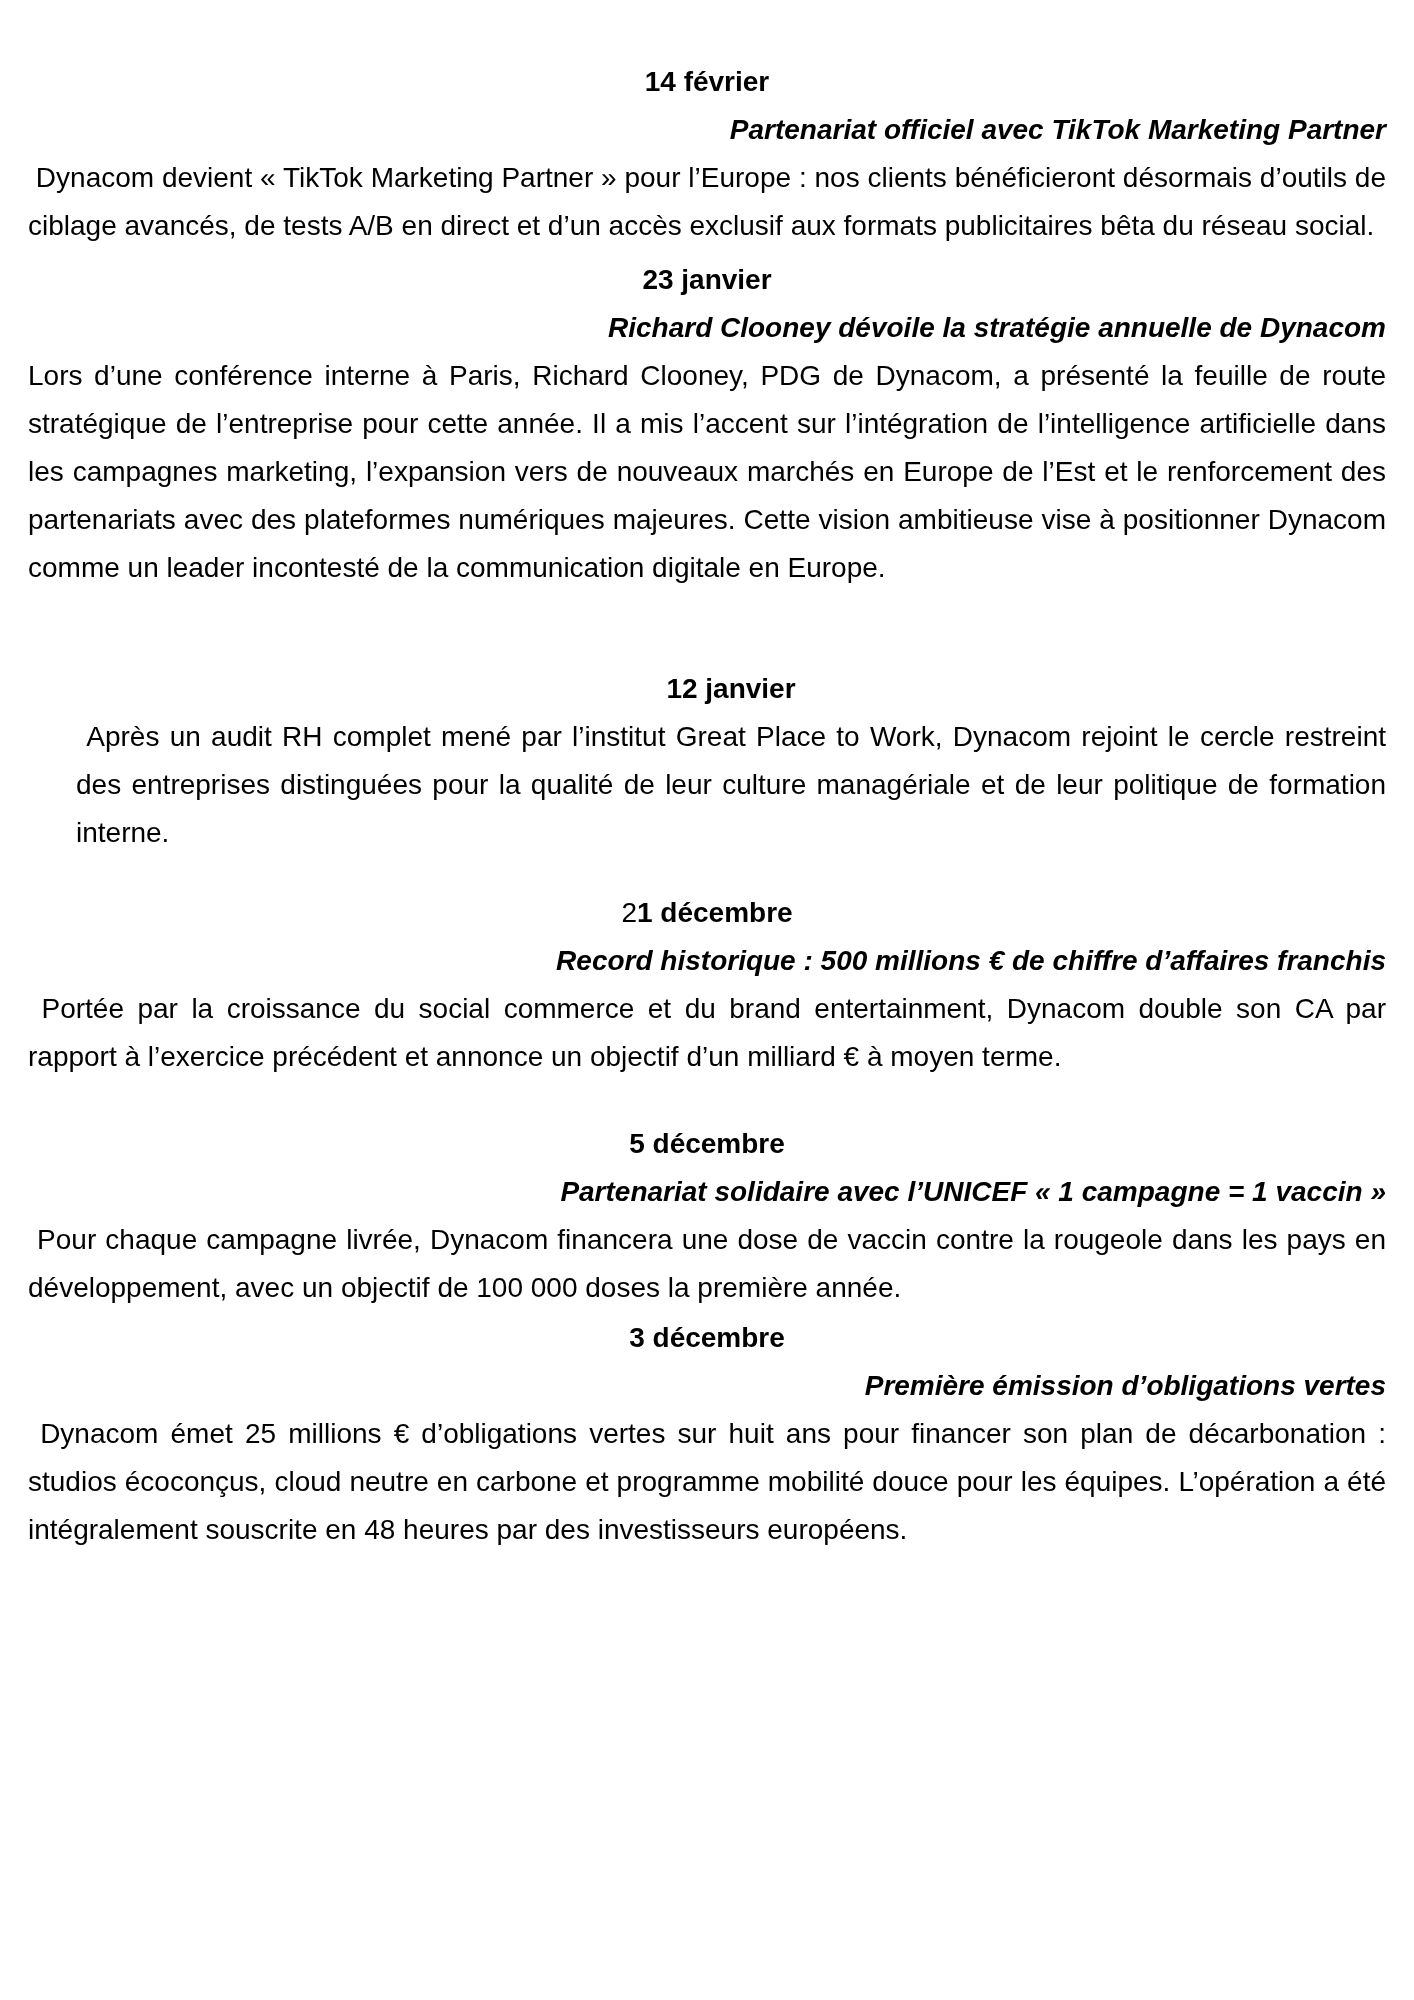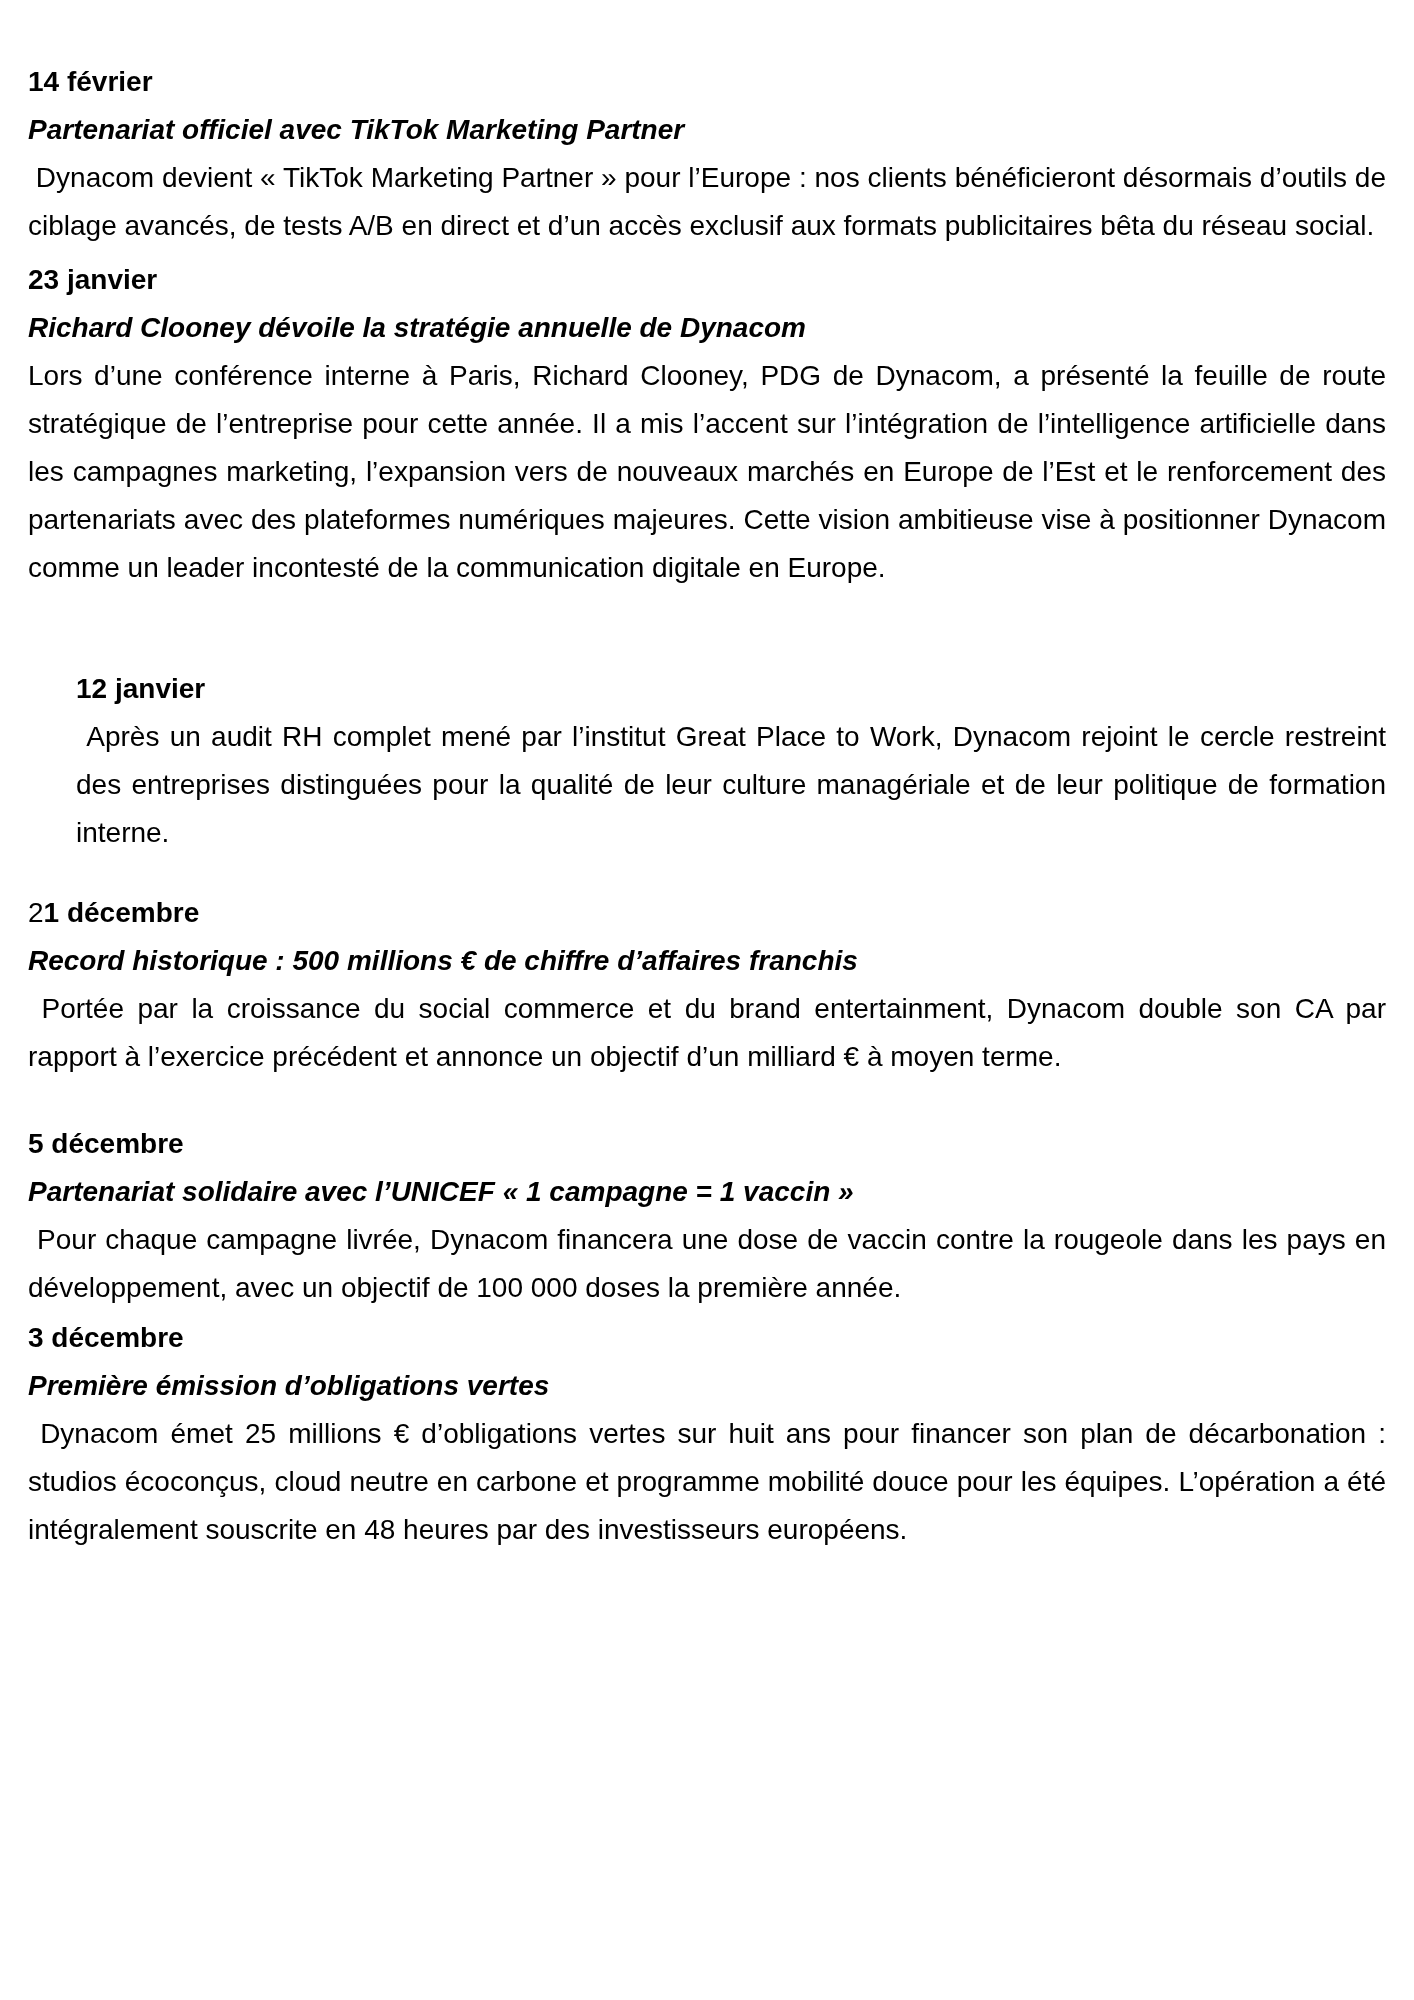--- a/index.html
+++ b/index.html
@@ -26,31 +26,31 @@
   .entry-3 { margin-top: 32px; }
   .entry-4 { margin-top: 39px; }
   .entry-5 { margin-top: 2px; }
 
   .date {
     margin: 0;
     font-size: 28px;
     line-height: 48px;
     font-weight: 700;
     font-style: normal;
-    text-align: left;
+    text-align: center;
   }
   .date .date-plain { font-weight: 400; }
 
   .headline {
     margin: 0;
     font-size: 28px;
     line-height: 48px;
     font-weight: 700;
     font-style: italic;
-    text-align: left;
+    text-align: right;
   }
 
   .body-text {
     margin: 0;
     font-weight: 400;
     font-style: normal;
     text-align: justify;
     text-justify: inter-word;
   }
 </style>

